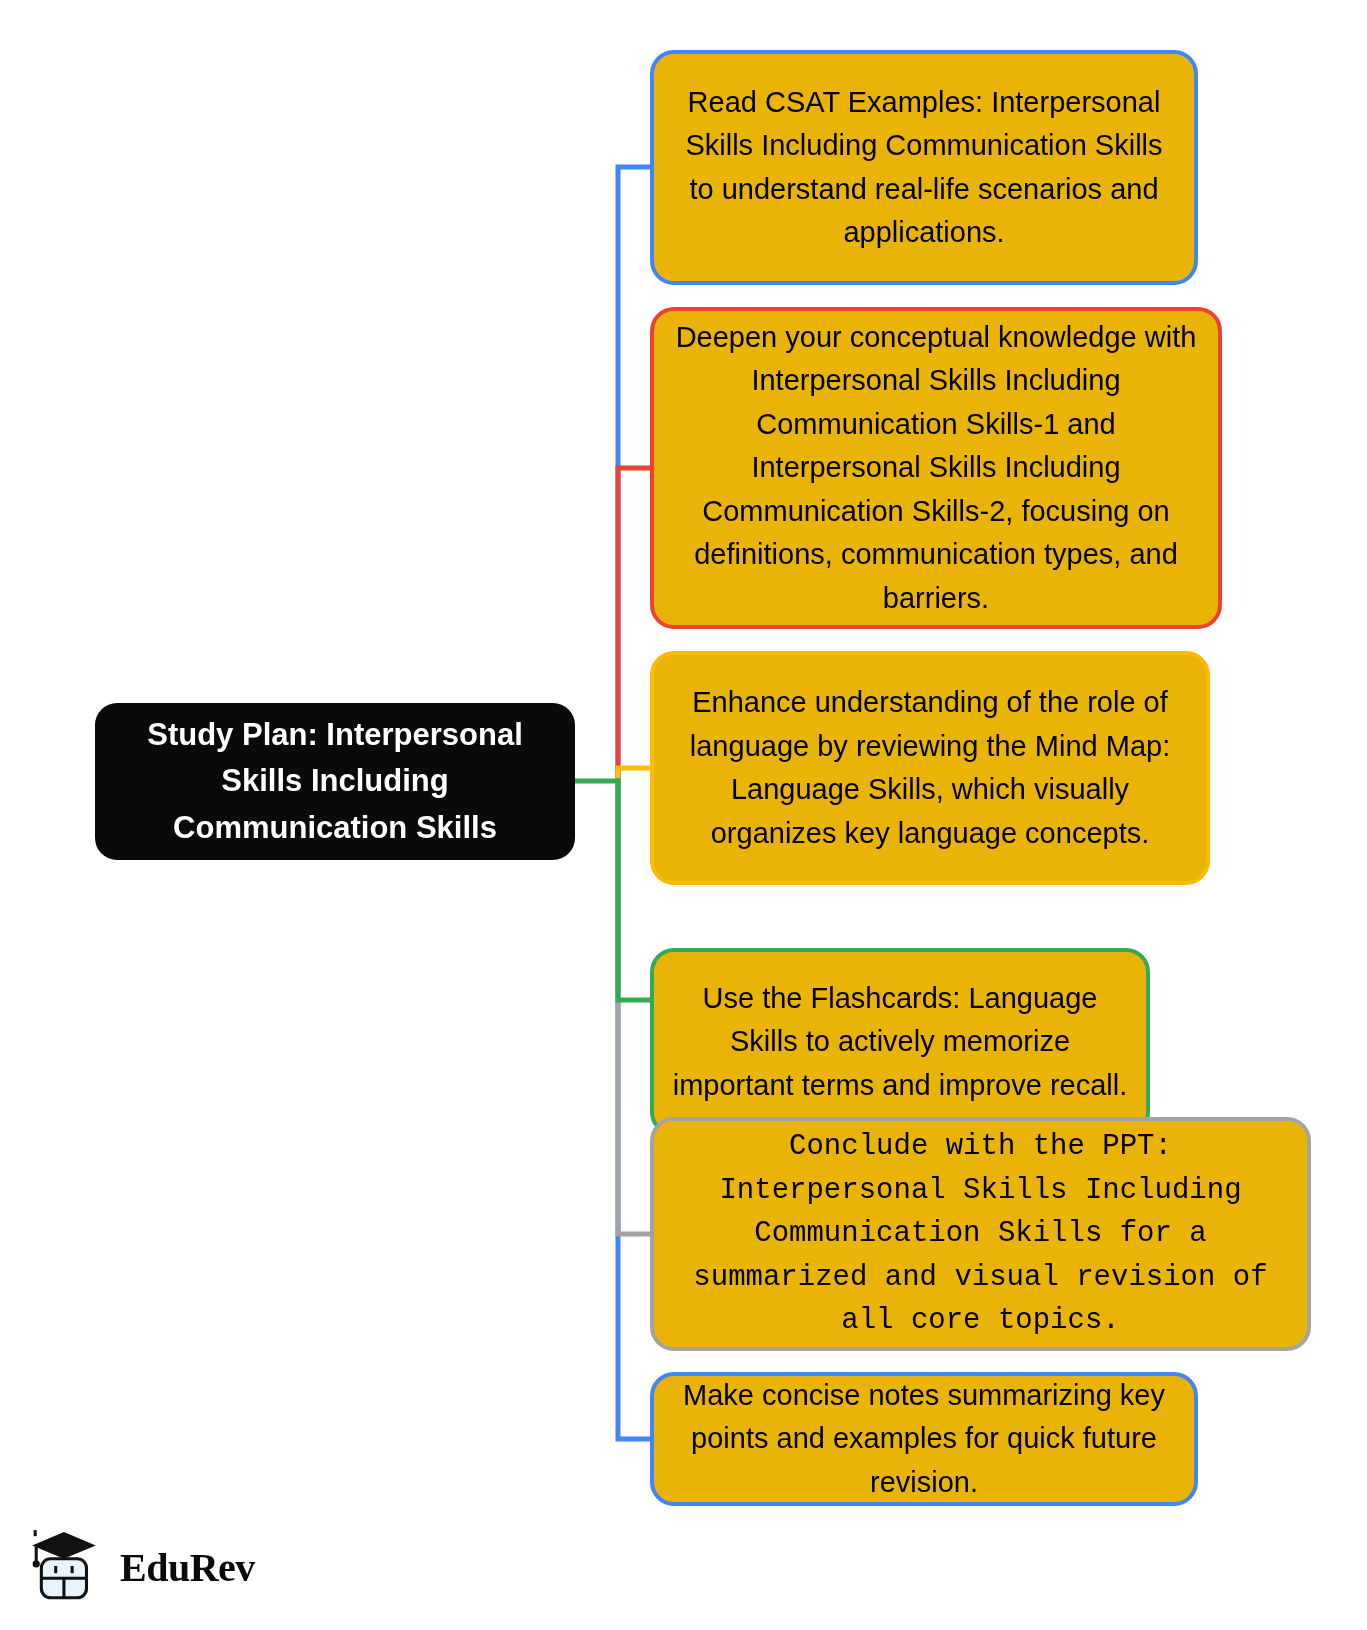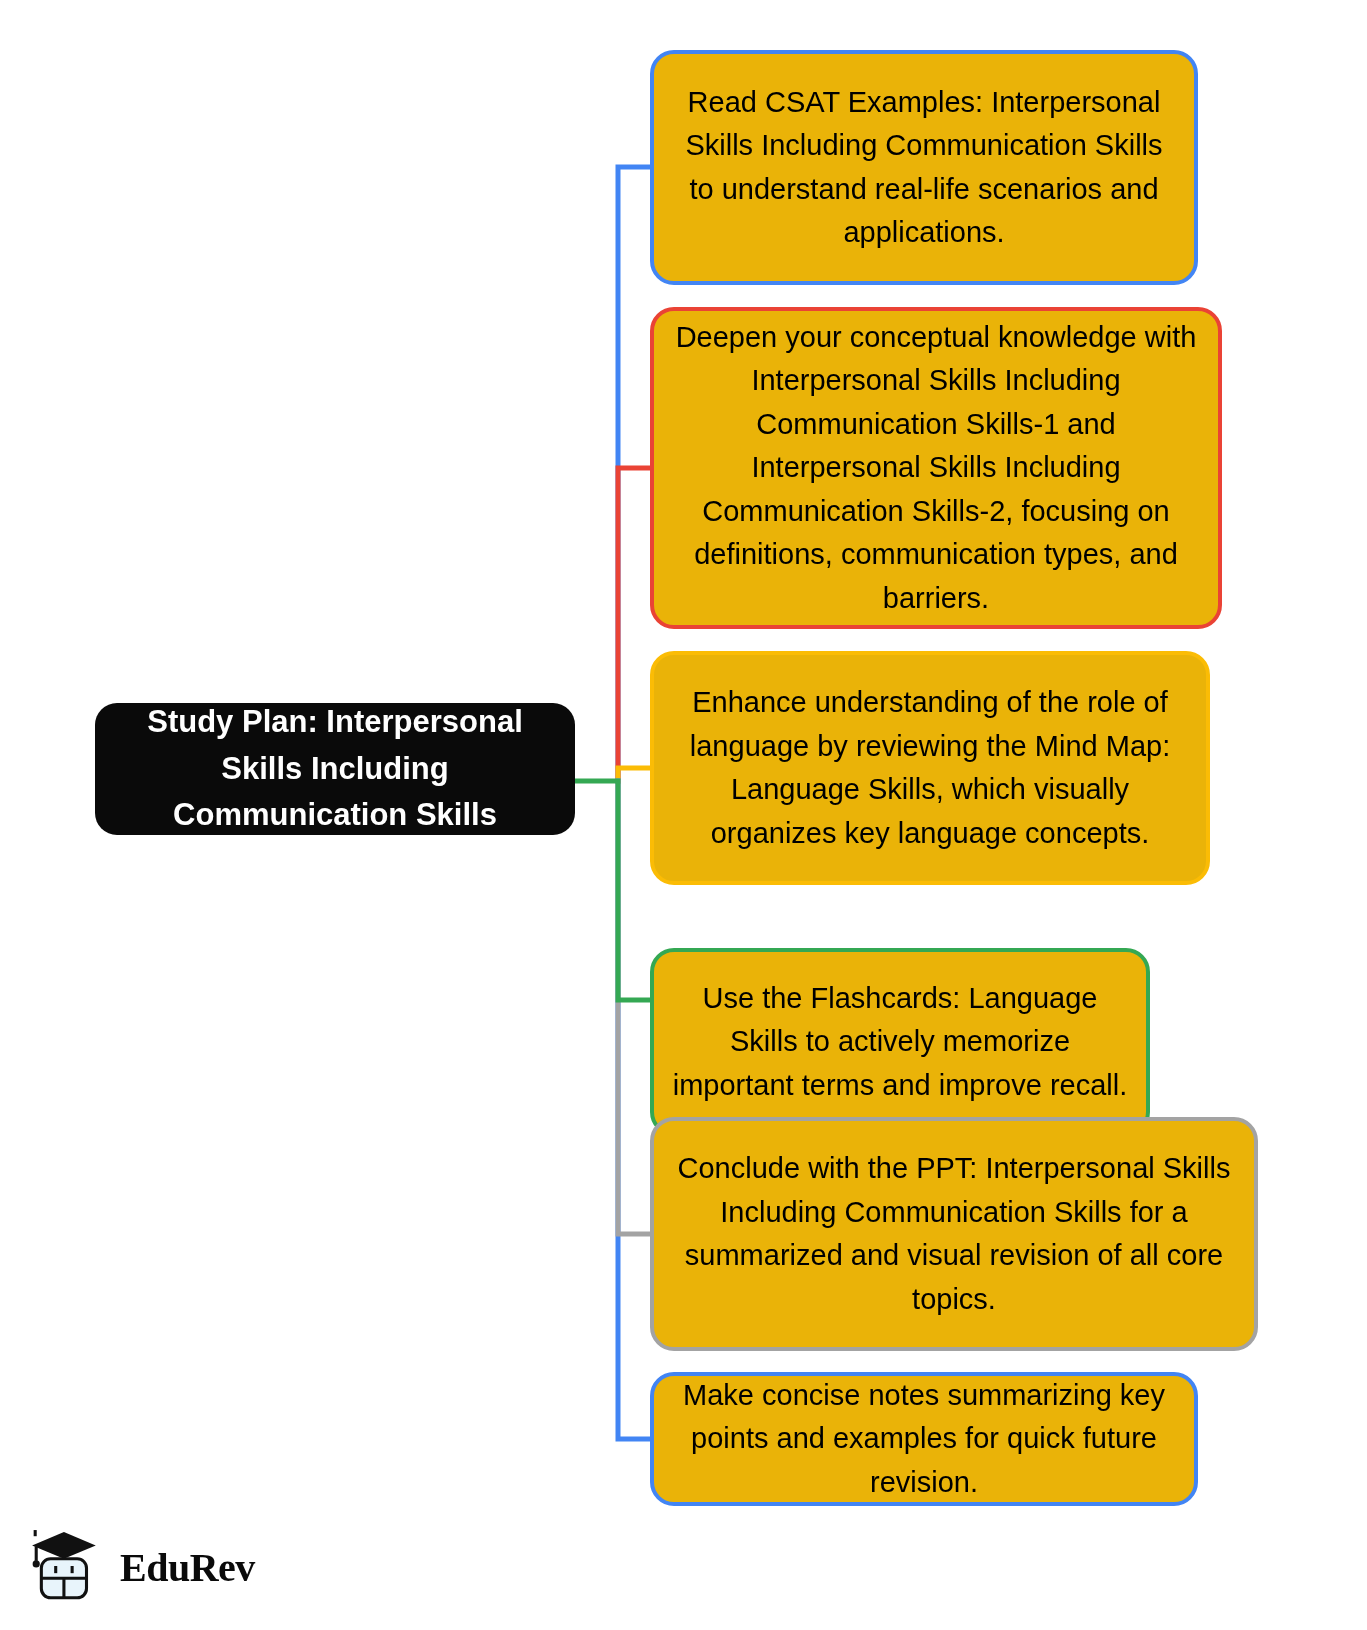--- a/index.html
+++ b/index.html
@@ -21,21 +21,21 @@
     width: 1367px; height: 1630px;
   }
   .connectors polyline {
     fill: none;
     stroke-width: 5;
     stroke-linecap: square;
   }
   .root-node {
     position: absolute;
     left: 95px; top: 703px;
-    width: 480px; height: 132px;
+    width: 480px; height: 157px;
     background: #0a0a0a;
     color: #ffffff;
     border-radius: 22px;
     display: flex; align-items: center; justify-content: center;
     text-align: center;
     font-weight: bold;
     font-size: 31px;
     line-height: 1.5;
     padding: 6px 16px;
   }
@@ -48,21 +48,21 @@
     text-align: center;
     font-size: 29px;
     line-height: 1.5;
     color: #000;
     padding: 4px 18px;
   }
   .node-1 { left: 650px; top: 50px;   width: 548px; height: 235px; }
   .node-2 { left: 650px; top: 307px;  width: 572px; height: 322px; }
   .node-3 { left: 650px; top: 651px;  width: 560px; height: 234px; }
   .node-4 { left: 650px; top: 948px;  width: 500px; height: 188px; }
-  .node-5 { left: 650px; top: 1117px; width: 608px; height: 234px; }
+  .node-5 { left: 650px; top: 1117px; width: 661px; height: 234px; font-family: Liberation Mono, monospace; }
   .node-6 { left: 650px; top: 1372px; width: 548px; height: 134px; }
   .logo {
     position: absolute;
     left: 30px; top: 1528px;
     display: flex; align-items: center; gap: 16px; font-family: Liberation Serif, serif;
   }
   .logo-text {
     font-size: 40px;
     font-weight: bold;
     color: #0a0a0a;

